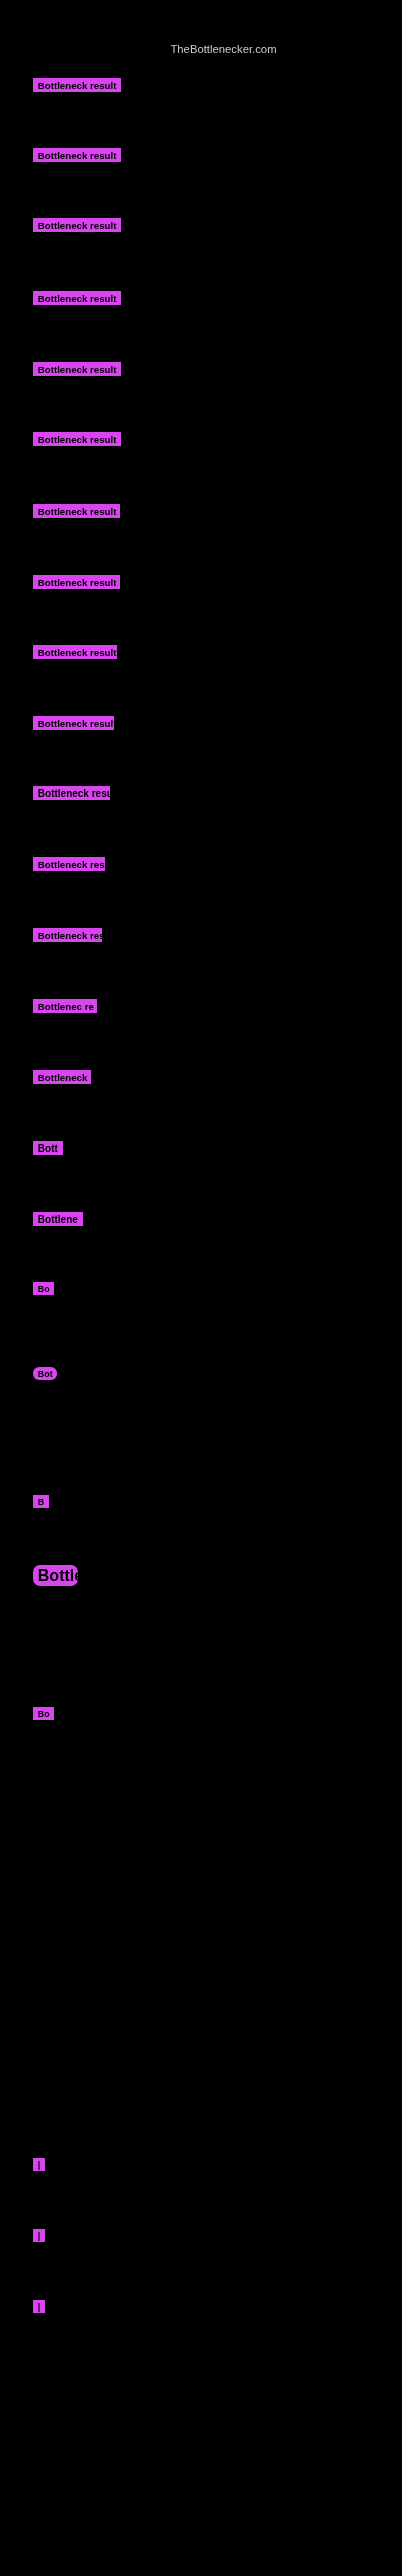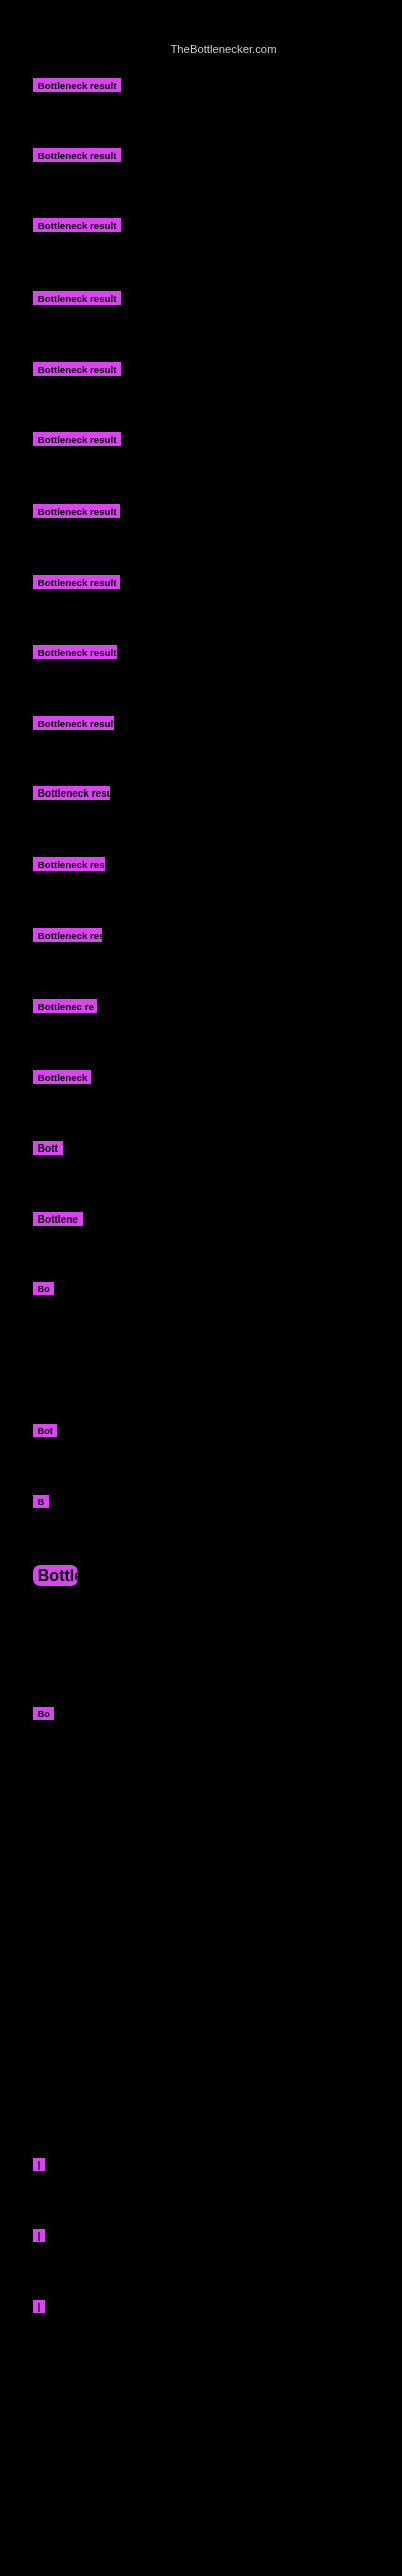--- a/index.html
+++ b/index.html
@@ -53,20 +53,20 @@
 <div class="bottleneck-badge" style="top: 612px; max-width: 84px; font-size: 9.7px;">Bottleneck result</div>
 <div class="bottleneck-badge" style="top: 683px; max-width: 81px; font-size: 9.7px;">Bottleneck result</div>
 <div class="bottleneck-badge" style="top: 753px; max-width: 77px; font-size: 10px;">Bottleneck resu</div>
 <div class="bottleneck-badge" style="top: 824px; max-width: 72px; font-size: 9.7px;">Bottleneck res</div>
 <div class="bottleneck-badge" style="top: 895px; max-width: 69px; font-size: 9.7px;">Bottleneck res</div>
 <div class="bottleneck-badge" style="top: 966px; max-width: 64px; font-size: 9.7px;">Bottlenec re</div>
 <div class="bottleneck-badge" style="top: 1037px; max-width: 58px; font-size: 9.7px;">Bottleneck</div>
 <div class="bottleneck-badge" style="top: 1108px; max-width: 48px; font-size: 10px;">Bott</div>
 <div class="bottleneck-badge" style="top: 1179px; max-width: 55px; font-size: 10px;">Bottlene</div>
 <div class="bottleneck-badge" style="top: 1249px; max-width: 37px; font-size: 8.9px;">Bo</div>
-<div class="bottleneck-badge" style="top: 1391px; max-width: 39px; font-size: 8.9px;">Bot</div>
+<div class="bottleneck-badge" style="top: 1334px; max-width: 39px; font-size: 8.9px; border-radius: 6px;">Bot</div>
 <div class="bottleneck-badge" style="top: 1462px; max-width: 29px; font-size: 8.9px;">B</div>
 <div class="bottleneck-badge" style="top: 1532px; max-width: 45px; font-size: 16px; border-radius: 7px;">Bottle</div>
 <div class="bottleneck-badge" style="top: 1674px; max-width: 34px; font-size: 8.9px;">Bo</div>
 <div class="bottleneck-badge" style="top: 2125px; max-width: 16px; font-size: 8.9px;">|</div>
 <div class="bottleneck-badge" style="top: 2196px; max-width: 16px; font-size: 8.9px;">|</div>
 <div class="bottleneck-badge" style="top: 2267px; max-width: 16px; font-size: 8.9px;">|</div>
 
 
 </body></html>

